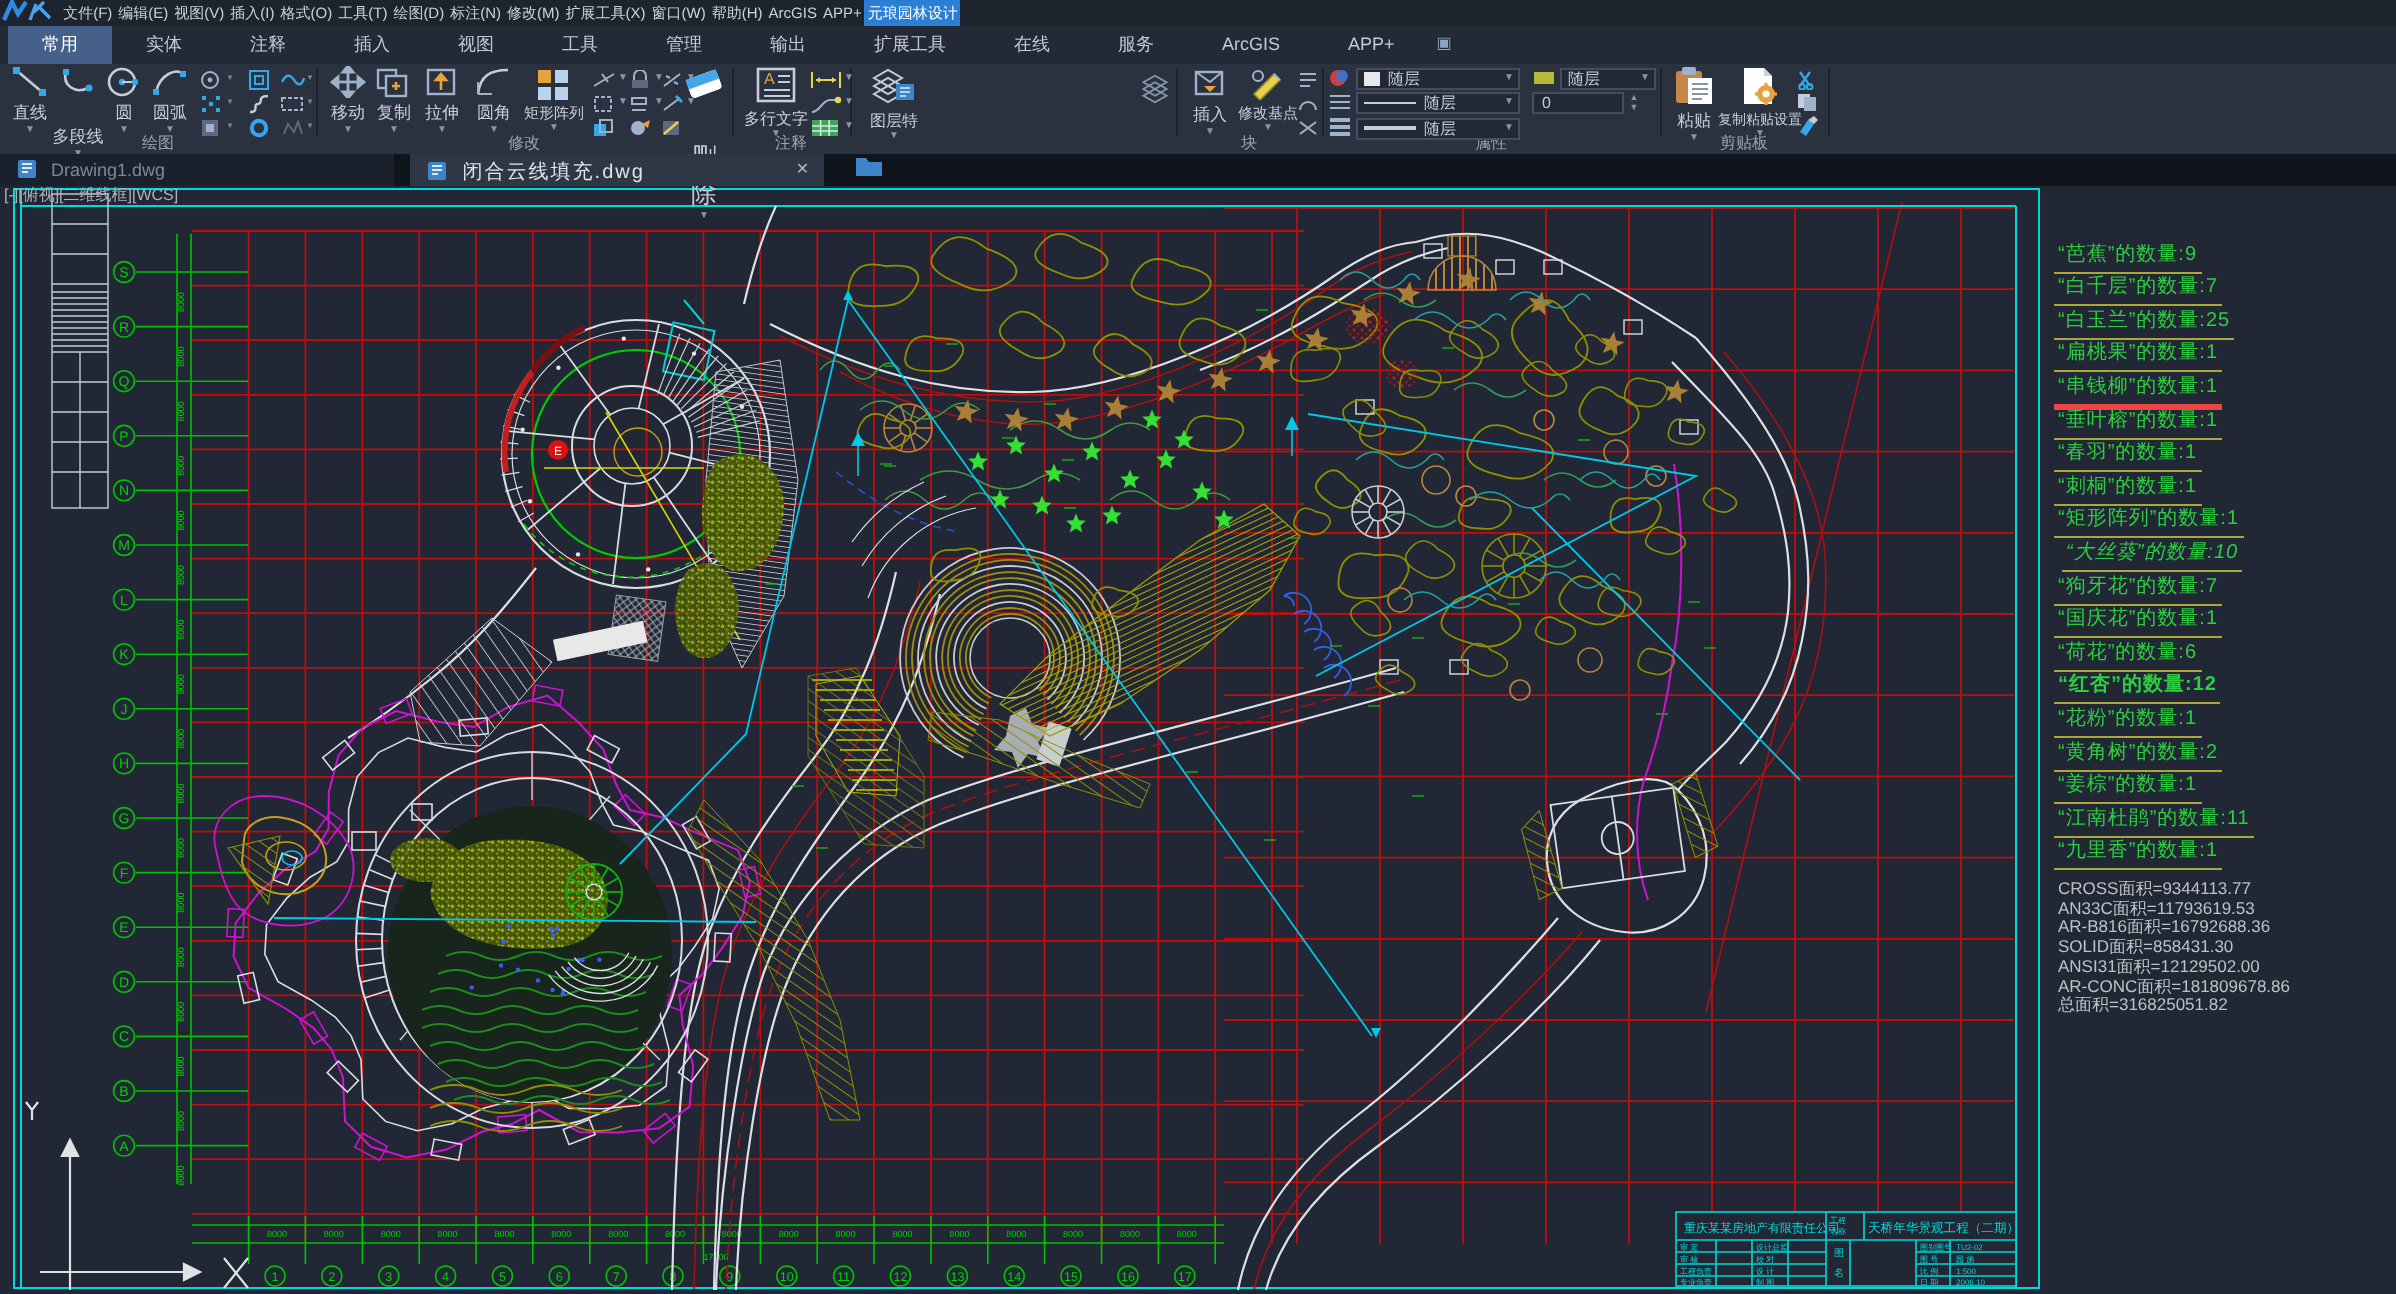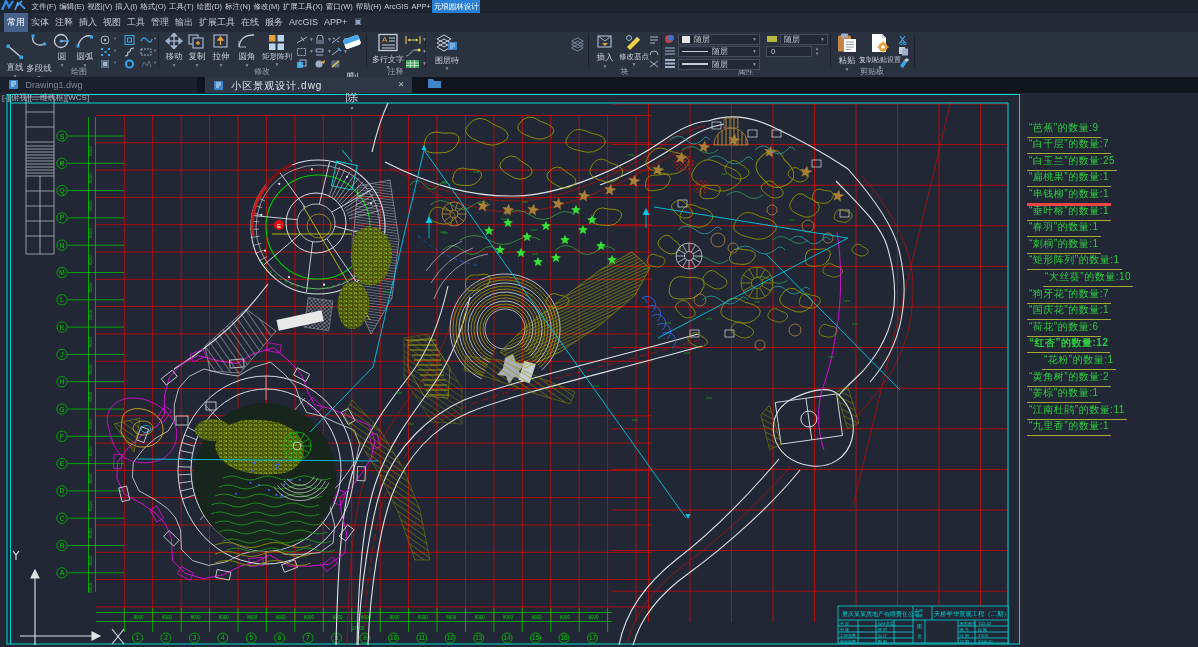--- a/index.html
+++ b/index.html
@@ -2,21 +2,21 @@
 <html><head><meta charset="utf-8">
 <style>
 *{margin:0;padding:0;box-sizing:border-box}
 html,body{width:1198px;height:647px;overflow:hidden;background:#212735;font-family:"Liberation Sans",sans-serif}
 .page{position:relative;width:1198px;height:647px}
 .menubar{position:absolute;left:0;top:0;width:1198px;height:13px;background:#1d242e;color:#ccd2da;font-size:7.5px;white-space:nowrap}
 .menubar .logo{vertical-align:top;margin:0 1px 0 1px}
 .mi{display:inline-block;padding:1.5px 1.5px;line-height:10px;vertical-align:top}
 .mi.hl{background:#2a7fd4;color:#fff}
 .tabrow{position:absolute;left:0;top:13px;width:1198px;height:19px;background:#232a36;color:#c2c9d4;font-size:9px;white-space:nowrap;padding-left:4px}
-.rtab{display:inline-block;padding:4px 3px;line-height:11px;vertical-align:top;font-size:9px}
+.rtab{display:inline-block;padding:4px 17px;line-height:11px;vertical-align:top;font-size:9px}
 .rtab.active{background:#45618a;color:#fff}
 .pinbtn{display:inline-block;color:#8fa3c2;font-size:8px;padding:4px 4px}
 .ribbon{position:absolute;left:0;top:32px;width:1198px;height:44.5px;background:#2b323f}
 .rsep{position:absolute;top:2px;width:1px;height:34px;background:#1d222c}
 .plabel{position:absolute;top:36px;height:8.5px;font-size:8px;line-height:8px;color:#97a1b0;text-align:center}
 .doctabs{position:absolute;left:0;top:76.5px;width:1198px;height:16.5px;background:#10141c;white-space:nowrap;font-size:9px}
 .dtab{display:inline-block;position:relative;height:16.5px;padding:2px 0 2px 8px;background:#1b212c;color:#7e8796;margin-right:5px;vertical-align:top;width:197px}
 .dtab svg{vertical-align:-2px;margin-right:4px}
 .dtab.active{background:#2e3745;color:#dfe4ea;width:207px;font-size:10px;letter-spacing:1px}
 .dtab .x{position:absolute;right:7px;top:3px;color:#aeb6c2;font-size:8px;letter-spacing:0}
@@ -848,30 +848,39 @@
 <div style="position:absolute;left:1027px;top:115px;font-family:'Liberation Sans',sans-serif;">
       <div style="position:absolute;left:0px;top:1.5px;white-space:nowrap;"><span style="display:inline-block;color:#2ecc40;font-size:10px;letter-spacing:0.5px;border-bottom:1px solid #a8a838;padding:0 2px 2px 2px;">“芭蕉”的数量:9</span></div>
       <div style="position:absolute;left:0px;top:18.1px;white-space:nowrap;"><span style="display:inline-block;color:#2ecc40;font-size:10px;letter-spacing:0.5px;border-bottom:1px solid #a8a838;padding:0 2px 2px 2px;">“白千层”的数量:7</span></div>
       <div style="position:absolute;left:0px;top:34.7px;white-space:nowrap;"><span style="display:inline-block;color:#2ecc40;font-size:10px;letter-spacing:0.5px;border-bottom:1px solid #a8a838;padding:0 2px 2px 2px;">“白玉兰”的数量:25</span></div>
       <div style="position:absolute;left:0px;top:51.3px;white-space:nowrap;"><span style="display:inline-block;color:#2ecc40;font-size:10px;letter-spacing:0.5px;border-bottom:1px solid #a8a838;padding:0 2px 2px 2px;">“扁桃果”的数量:1</span></div>
       <div style="position:absolute;left:0px;top:67.9px;white-space:nowrap;"><span style="display:inline-block;color:#2ecc40;font-size:10px;letter-spacing:0.5px;border-bottom:3px solid #ef4444;padding:0 2px 2px 2px;">“串钱柳”的数量:1</span></div>
       <div style="position:absolute;left:0px;top:84.5px;white-space:nowrap;"><span style="display:inline-block;color:#2ecc40;font-size:10px;letter-spacing:0.5px;border-bottom:1px solid #a8a838;padding:0 2px 2px 2px;">“垂叶榕”的数量:1</span></div>
       <div style="position:absolute;left:0px;top:101.1px;white-space:nowrap;"><span style="display:inline-block;color:#2ecc40;font-size:10px;letter-spacing:0.5px;border-bottom:1px solid #a8a838;padding:0 2px 2px 2px;">“春羽”的数量:1</span></div>
       <div style="position:absolute;left:0px;top:117.7px;white-space:nowrap;"><span style="display:inline-block;color:#2ecc40;font-size:10px;letter-spacing:0.5px;border-bottom:1px solid #a8a838;padding:0 2px 2px 2px;">“刺桐”的数量:1</span></div>
       <div style="position:absolute;left:0px;top:134.3px;white-space:nowrap;"><span style="display:inline-block;color:#2ecc40;font-size:10px;letter-spacing:0.5px;border-bottom:1px solid #a8a838;padding:0 2px 2px 2px;">“矩形阵列”的数量:1</span></div>
-      <div style="position:absolute;left:16px;top:150.9px;white-space:nowrap;"><span style="display:inline-block;color:#2ecc40;font-size:10px;letter-spacing:0.5px;border-bottom:1px solid #a8a838;padding:0 2px 2px 2px;">“大丝葵”的数量:10</span></div>
+      <div style="position:absolute;left:4px;top:150.9px;white-space:nowrap;font-style:italic;"><span style="display:inline-block;color:#2ecc40;font-size:10px;letter-spacing:0.5px;border-bottom:1px solid #a8a838;padding:0 2px 2px 2px;">“大丝葵”的数量:10</span></div>
       <div style="position:absolute;left:0px;top:167.5px;white-space:nowrap;"><span style="display:inline-block;color:#2ecc40;font-size:10px;letter-spacing:0.5px;border-bottom:1px solid #a8a838;padding:0 2px 2px 2px;">“狗牙花”的数量:7</span></div>
       <div style="position:absolute;left:0px;top:184.1px;white-space:nowrap;"><span style="display:inline-block;color:#2ecc40;font-size:10px;letter-spacing:0.5px;border-bottom:1px solid #a8a838;padding:0 2px 2px 2px;">“国庆花”的数量:1</span></div>
       <div style="position:absolute;left:0px;top:200.7px;white-space:nowrap;"><span style="display:inline-block;color:#2ecc40;font-size:10px;letter-spacing:0.5px;border-bottom:1px solid #a8a838;padding:0 2px 2px 2px;">“荷花”的数量:6</span></div>
       <div style="position:absolute;left:0px;top:217.3px;white-space:nowrap;font-weight:bold;"><span style="display:inline-block;color:#2ecc40;font-size:10px;letter-spacing:0.5px;border-bottom:1px solid #a8a838;padding:0 2px 2px 2px;">“红杏”的数量:12</span></div>
-      <div style="position:absolute;left:15px;top:233.9px;white-space:nowrap;"><span style="display:inline-block;color:#2ecc40;font-size:10px;letter-spacing:0.5px;border-bottom:1px solid #a8a838;padding:0 2px 2px 2px;">“花粉”的数量:1</span></div>
+      <div style="position:absolute;left:0px;top:233.9px;white-space:nowrap;"><span style="display:inline-block;color:#2ecc40;font-size:10px;letter-spacing:0.5px;border-bottom:1px solid #a8a838;padding:0 2px 2px 2px;">“花粉”的数量:1</span></div>
       <div style="position:absolute;left:0px;top:250.5px;white-space:nowrap;"><span style="display:inline-block;color:#2ecc40;font-size:10px;letter-spacing:0.5px;border-bottom:1px solid #a8a838;padding:0 2px 2px 2px;">“黄角树”的数量:2</span></div>
       <div style="position:absolute;left:0px;top:267.1px;white-space:nowrap;"><span style="display:inline-block;color:#2ecc40;font-size:10px;letter-spacing:0.5px;border-bottom:1px solid #a8a838;padding:0 2px 2px 2px;">“姜棕”的数量:1</span></div>
       <div style="position:absolute;left:0px;top:283.7px;white-space:nowrap;"><span style="display:inline-block;color:#2ecc40;font-size:10px;letter-spacing:0.5px;border-bottom:1px solid #a8a838;padding:0 2px 2px 2px;">“江南杜鹃”的数量:11</span></div>
       <div style="position:absolute;left:0px;top:300.3px;white-space:nowrap;"><span style="display:inline-block;color:#2ecc40;font-size:10px;letter-spacing:0.5px;border-bottom:1px solid #a8a838;padding:0 2px 2px 2px;">“九里香”的数量:1</span></div>
+    </div>
+    <div style="position:absolute;left:1029px;top:440px;font-family:'Liberation Sans',sans-serif;font-size:8.5px;color:#b9c4c4;line-height:9.7px;white-space:nowrap;">
+      <div>CROSS面积=9344113.77</div>
+      <div>AN33C面积=11793619.53</div>
+      <div>AR-B816面积=16792688.36</div>
+      <div>SOLID面积=858431.30</div>
+      <div>ANSI31面积=12129502.00</div>
+      <div>AR-CONC面积=181809678.86</div>
+      <div>总面积=316825051.82</div>
     </div>
 
 <div class="menubar">
   <svg class="logo" width="26" height="12" viewBox="0 0 26 12">
     <path d="M1 10 L5 1 L8 7 L12 1" stroke="#2e8be6" stroke-width="2.2" fill="none"></path>
     <path d="M14 10 L17 2 M16 6 L21 1 M19 4 L24 9" stroke="#4da3f0" stroke-width="1.6" fill="none"></path>
   </svg>
   <span class="mi">文件(F)</span><span class="mi">编辑(E)</span><span class="mi">视图(V)</span><span class="mi">插入(I)</span><span class="mi">格式(O)</span><span class="mi">工具(T)</span><span class="mi">绘图(D)</span><span class="mi">标注(N)</span><span class="mi">修改(M)</span><span class="mi">扩展工具(X)</span><span class="mi">窗口(W)</span><span class="mi">帮助(H)</span><span class="mi">ArcGIS</span><span class="mi">APP+</span><span class="mi hl">元琅园林设计</span>
 </div>
 <div class="tabrow"><span class="rtab active">常用</span><span class="rtab">实体</span><span class="rtab">注释</span><span class="rtab">插入</span><span class="rtab">视图</span><span class="rtab">工具</span><span class="rtab">管理</span><span class="rtab">输出</span><span class="rtab">扩展工具</span><span class="rtab">在线</span><span class="rtab">服务</span><span class="rtab">ArcGIS</span><span class="rtab">APP+</span><span class="pinbtn">▣</span></div>
@@ -883,21 +892,21 @@
   <div class="rsep" style="left:661px"></div>
   <div class="rsep" style="left:830px"></div>
   <div class="rsep" style="left:914px"></div>
   <div class="plabel" style="left:0;width:158px">绘图</div>
   <div class="plabel" style="left:158px;width:208px">修改</div>
   <div class="plabel" style="left:366px;width:59px">注释</div>
   <div class="plabel" style="left:425px;width:163px"></div>
   <div class="plabel" style="left:588px;width:73px">块</div>
   <div class="plabel" style="left:661px;width:169px">属性</div>
   <div class="plabel" style="left:830px;width:84px">剪贴板</div>
-  <div class="rbtn" style="left:2px;top:12px;width:26px"><svg width="18" height="16" viewBox="0 0 18 16">
+  <div class="rbtn" style="left:2px;top:1px;width:26px"><svg width="18" height="16" viewBox="0 0 18 16">
           <line x1="2" y1="2" x2="15" y2="13" stroke="#c6cdd8" stroke-width="1.3"></line>
           <rect x="0.5" y="0.5" width="3.5" height="3.5" fill="#35a7e8"></rect>
           <rect x="13.5" y="11.5" width="3.5" height="3.5" fill="#35a7e8"></rect>
         </svg><div style="font-size:8.5px;margin-top:0px">直线</div><div style="color:#8a94a4;font-size:5px;line-height:4px">▼</div></div>
       <div class="rbtn" style="left:24px;top:1px;width:30px"><svg width="18" height="16" viewBox="0 0 18 16">
           <path d="M3 3 C1 10 8 14 14 11" stroke="#c6cdd8" stroke-width="1.3" fill="none"></path>
           <rect x="1.5" y="1.5" width="3" height="3" fill="#35a7e8"></rect>
           <circle cx="14.5" cy="11" r="1.8" fill="#35a7e8"></circle>
         </svg><div style="font-size:8.5px;margin-top:12px">多段线</div><div style="color:#8a94a4;font-size:5px;line-height:4px">▼</div></div>
       <div class="rbtn" style="left:52px;top:1px;width:20px"><svg width="18" height="16" viewBox="0 0 18 16">
@@ -1135,18 +1144,18 @@
      <svg width="11" height="11" viewBox="0 0 11 11">
           <rect x="1" y="1" width="9" height="9" rx="1" fill="#3d85c8"></rect>
           <path d="M3 3h5M3 5h5M3 7h3" stroke="#dfeaf5" stroke-width="1"></path>
         </svg>
      <span>Drawing1.dwg</span></div>
   <div class="dtab active">
      <svg width="11" height="11" viewBox="0 0 11 11">
           <rect x="1" y="1" width="9" height="9" rx="1" fill="#3d85c8"></rect>
           <path d="M3 3h5M3 5h5M3 7h3" stroke="#dfeaf5" stroke-width="1"></path>
         </svg>
-     <span>小区景观设计.dwg</span><span class="x">✕</span></div>
+     <span>闭合云线填充.dwg</span><span class="x">✕</span></div>
   <svg width="15" height="12" viewBox="0 0 15 12" style="margin-left:8px">
         <path d="M1 2 h5 l1.5 2 H14 v7 H1 Z" fill="#3d85c8"></path>
       </svg>
 </div>
 
 </div>
 </body></html>

